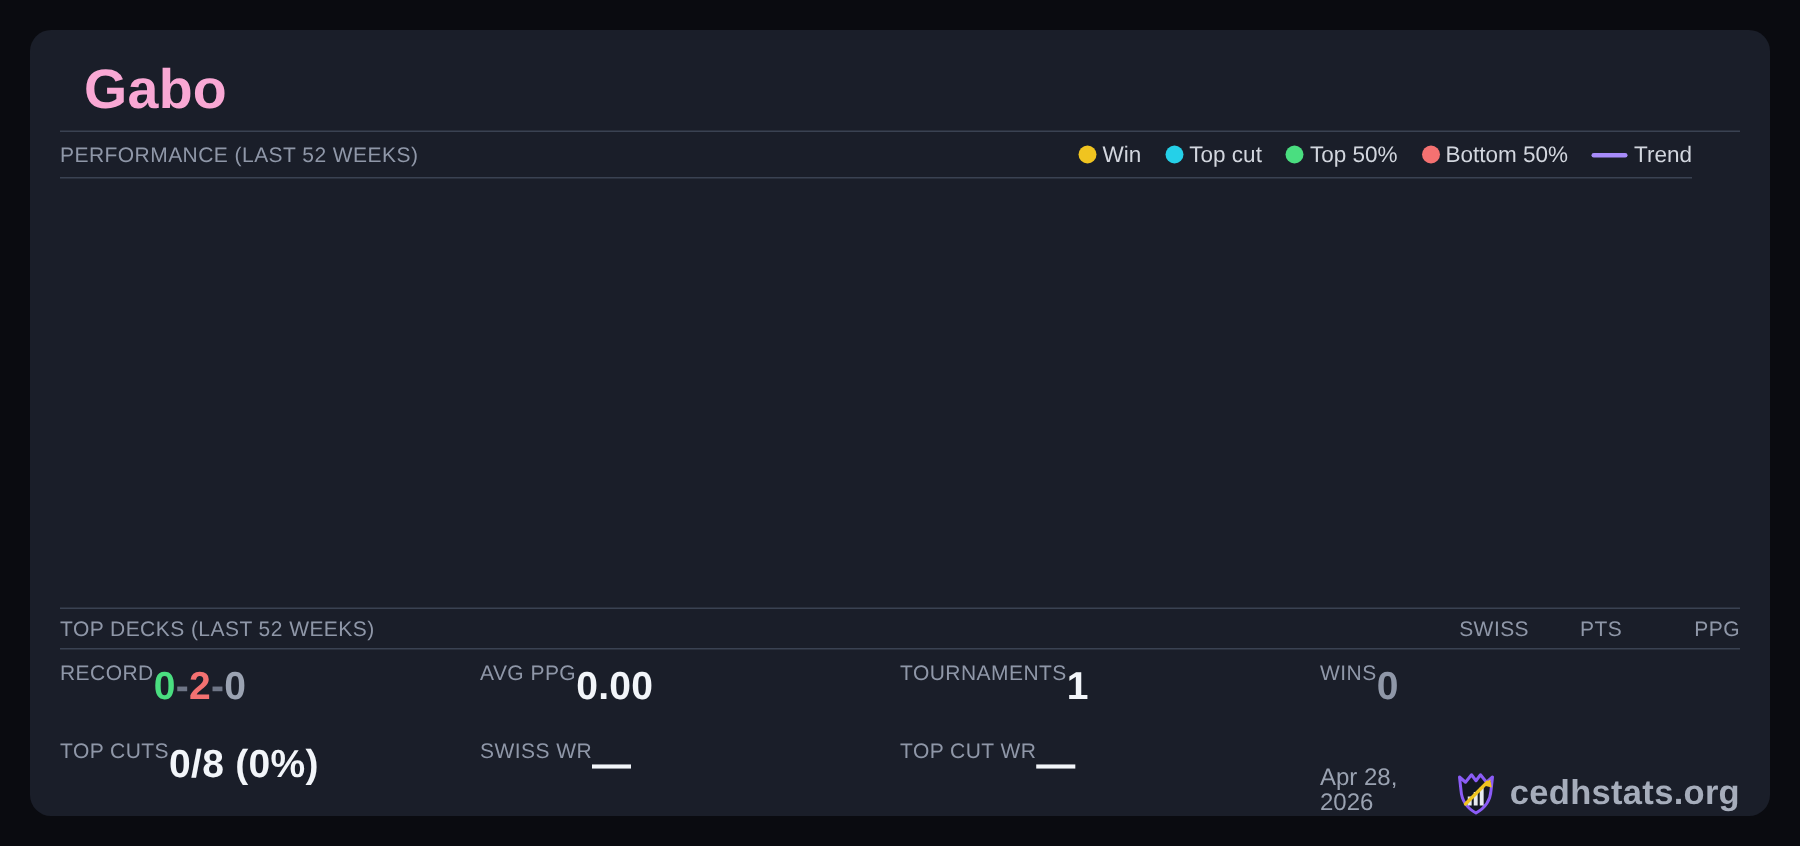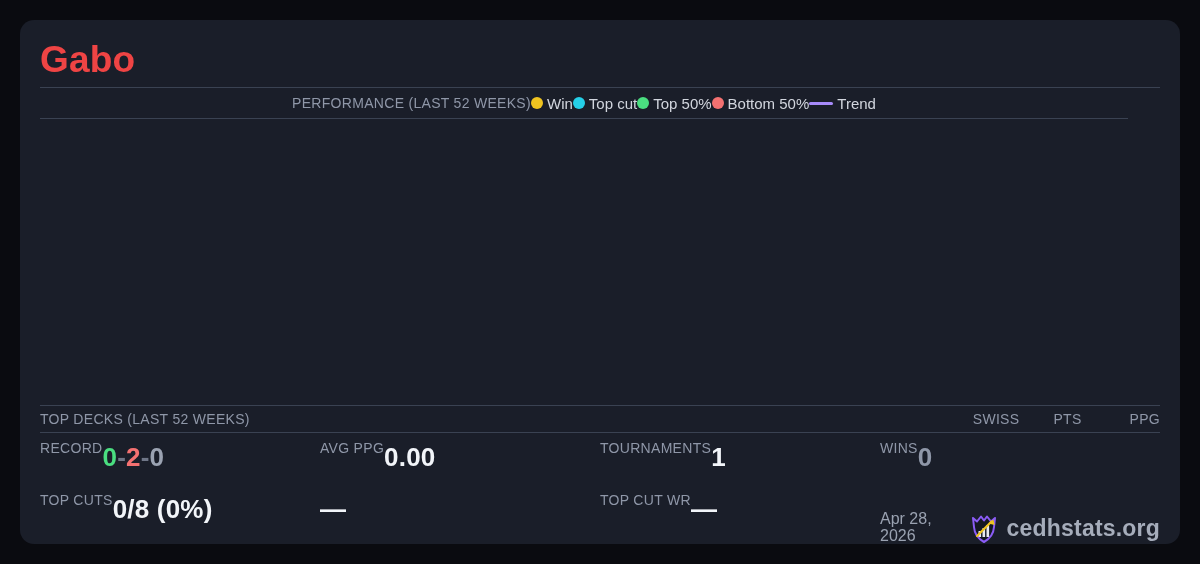--- a/index.html
+++ b/index.html
@@ -11,33 +11,33 @@
   }
   .card {
     position:absolute; left:20px; top:20px;
     width:1160px; height:524px;
     background:#1a1e29;
     border-radius:14px;
     padding:18px 20px 0 20px;
     overflow:hidden;
   }
   .page-title {
-    font-size:37px; font-weight:700; color:#ef4444;
-    letter-spacing:0.2px; line-height:44px;
+    font-size:37px; font-weight:700; color:#f9a8d4;
+    letter-spacing:0.2px; line-height:44px;margin-left:16px;
   }
   .title-rule { border-bottom:1px solid #3a4252; margin-top:5px; }
   .perf-header {
-    display:flex; justify-content:center; align-items:center;
+    display:flex; justify-content:space-between; align-items:center;
     height:31px; width:1088px;
     border-bottom:1px solid #3a4252;
   }
   .section-label {
     font-size:14px; color:#8f97a8; letter-spacing:0.3px;
   }
-  .legend { display:flex; align-items:center; }
+  .legend { display:flex; align-items:center; gap:16px; }
   .legend-item {
     display:flex; align-items:center; gap:4px;
     font-size:15px; color:#d2d6de; cursor:default;
   }
   .dot { width:12px; height:12px; border-radius:50%; flex:0 0 auto; }
   .trend-swatch { width:24px; height:3px; border-radius:2px; flex:0 0 auto; }
   .chart-area { height:286px; }
   .topdecks-header {
     display:flex; justify-content:space-between; align-items:center;
     height:28px;
@@ -137,20 +137,21 @@
       <span class="stat-label">WINS</span>
       <span class="stat-value muted">0</span>
     </div>
 
     <div class="stat-cell">
       <span class="stat-label">TOP CUTS</span>
       <span class="stat-value">0/8 (0%)</span>
     </div>
 
     <div class="stat-cell">
+      <span class="stat-label">SWISS WR</span>
       <span class="stat-value">—</span>
     </div>
 
     <div class="stat-cell">
       <span class="stat-label">TOP CUT WR</span>
       <span class="stat-value">—</span>
     </div>
 
     <div class="stat-cell branding-cell">
       <span class="brand-date">Apr 28, 2026</span>

